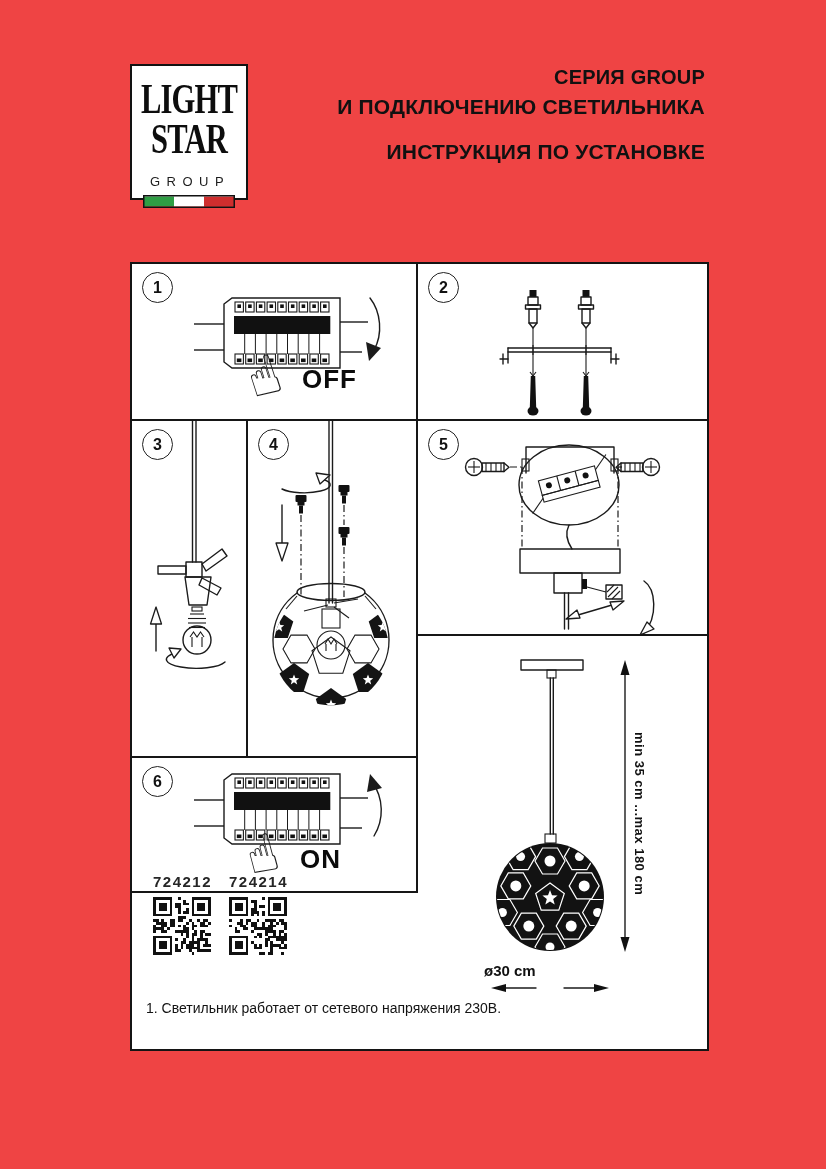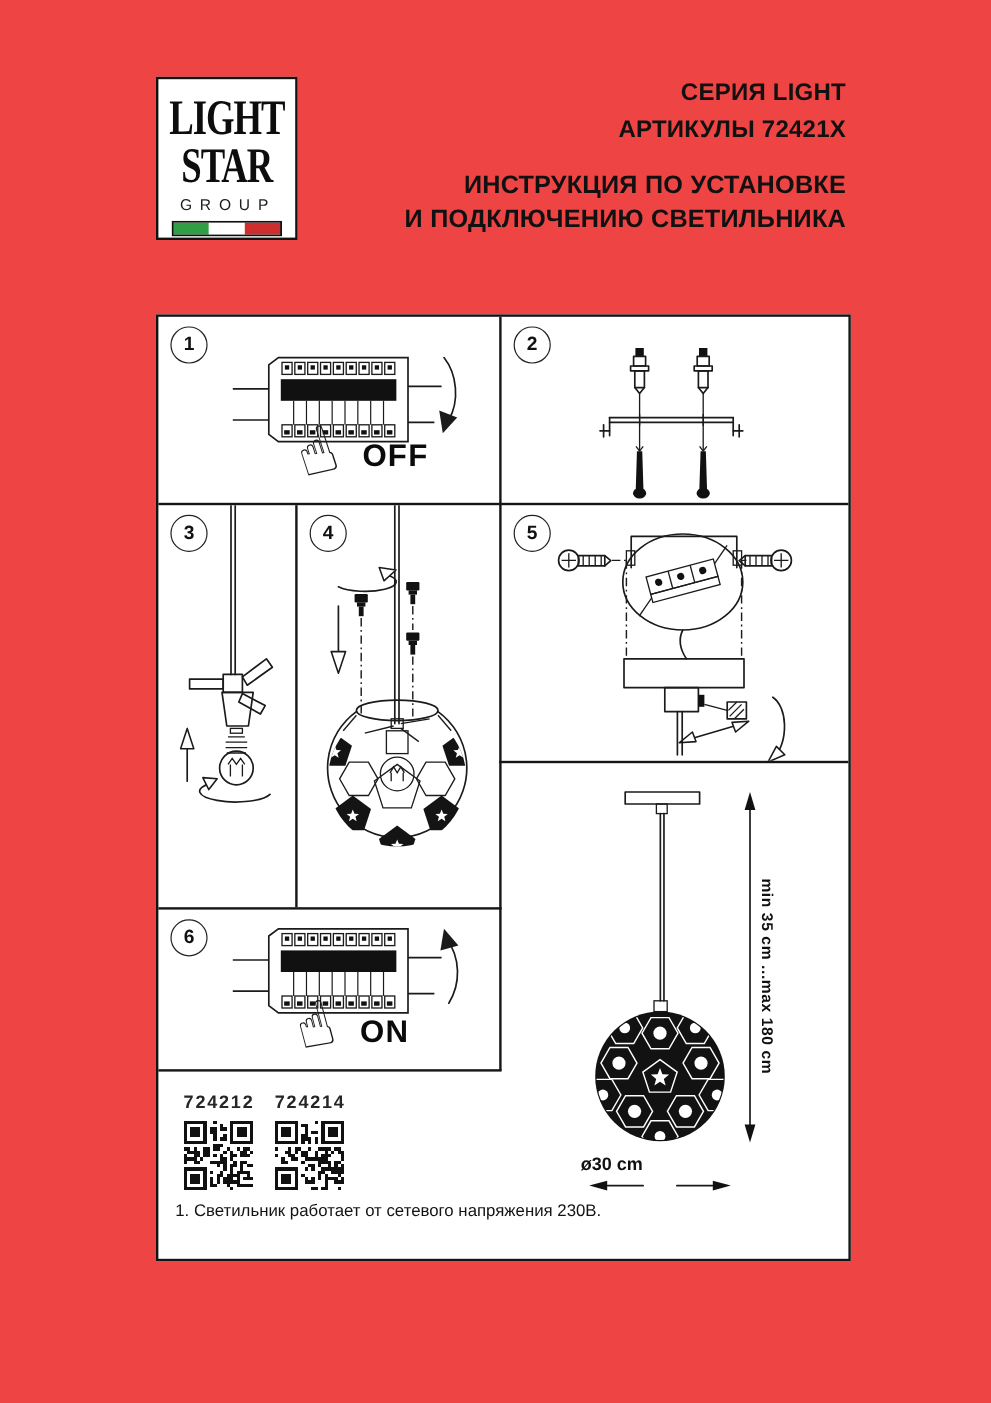--- a/index.html
+++ b/index.html
@@ -3,21 +3,21 @@
 <meta charset="utf-8">
 <style>
   html,body{margin:0;padding:0;background:#fff;}
   #page{position:relative;width:826px;height:1169px;background:#ef4444;overflow:hidden;
         font-family:"Liberation Sans",sans-serif;color:#111;}
   
   .logo-box{position:absolute;left:130px;top:64px;width:118px;height:136px;border:2px solid #121212;
             box-sizing:border-box;text-align:center;padding-top:9px;background:#fff;}
   .logo-word{font-family:"Liberation Serif",serif;font-weight:700;font-size:34px;line-height:40px;
              letter-spacing:-1px;color:#0d0d0d;transform:scale(.9,1.22);transform-origin:center top;}
-  .logo-group{font-size:13px;letter-spacing:6.5px;padding-left:2px;margin-top:8px;color:#1c1c1c;}
+  .logo-group{font-size:13px;letter-spacing:6.5px;padding-left:2px;margin-top:19px;color:#1c1c1c;}
   .logo-flag{margin:6px auto 0;display:block;}
   
   .hdr{position:absolute;right:121px;top:62px;text-align:right;}
   .hdr-small{font-size:20px;font-weight:700;line-height:31px;letter-spacing:.2px;}
   .hdr-title{font-size:21px;font-weight:700;line-height:28px;margin-top:17px;letter-spacing:.2px;}
   
   #grid{position:absolute;left:130px;top:262px;width:575px;height:785px;border:2px solid #141414;
         box-sizing:content-box;background:#fff;}
   .divider{position:absolute;background:#161616;}
   .p{position:absolute;}
@@ -58,24 +58,23 @@
     <div class="logo-group">GROUP</div>
     <svg class="logo-flag" width="92" height="13" viewBox="0 0 92 13">
       <rect x="1" y="1.5" width="30" height="10" fill="#2f9e44"></rect>
       <rect x="31" y="1.5" width="30" height="10" fill="#ffffff"></rect>
       <rect x="61" y="1.5" width="30" height="10" fill="#cf2e2e"></rect>
       <rect x="0.75" y="0.75" width="90.5" height="11.5" fill="none" stroke="#111" stroke-width="1.5"></rect>
     </svg>
   </div>
 
   <div class="hdr">
-    <div class="hdr-small">СЕРИЯ LIGHT</div>
-    <div class="hdr-small">АРТИКУЛЫ 72421X</div>
+    <div class="hdr-small">СЕРИЯ GROUP</div>
+    <div class="hdr-title" style="margin-top:0">И ПОДКЛЮЧЕНИЮ СВЕТИЛЬНИКА</div>
     <div class="hdr-title">ИНСТРУКЦИЯ ПО УСТАНОВКЕ</div>
-    <div class="hdr-title" style="margin-top:0">И ПОДКЛЮЧЕНИЮ СВЕТИЛЬНИКА</div>
   </div>
 
   <div id="grid">
 
     <div class="divider" style="left:284px;top:0;width:2px;height:628px"></div>
     <div class="divider" style="left:0;top:155px;width:575px;height:2px"></div>
     <div class="divider" style="left:284px;top:370px;width:291px;height:2px"></div>
     <div class="divider" style="left:0;top:492px;width:286px;height:2px"></div>
     <div class="divider" style="left:114px;top:157px;width:2px;height:335px"></div>
     <div class="divider" style="left:0;top:627px;width:286px;height:2px"></div>
@@ -473,21 +472,21 @@
           <line class="ln" x1="78" y1="352" x2="118" y2="352"></line>
           <line class="ln" x1="146" y1="352" x2="186" y2="352"></line>
           <polygon points="73,352 88,348 88,356" fill="#111"></polygon>
           <polygon points="191,352 176,348 176,356" fill="#111"></polygon>
         </g>
       </svg>
       <div class="dim-v-label">min 35 cm ...max 180 cm</div>
       <div class="dim-h-label">ø30 cm</div>
     </div>
 
-    <div class="p" style="left:0;top:638px;width:284px;height:200px">
+    <div class="p" style="left:0;top:601px;width:284px;height:200px">
       <span class="code" style="left:21px">724212</span>
       <span class="code" style="left:97px">724214</span>
       <svg class="qr" style="left:21px" width="58" height="58" viewBox="0 0 21 21" shape-rendering="crispEdges">
           <rect x="9" y="0" width="1" height="1" fill="#111"></rect>
           <rect x="11" y="1" width="1" height="1" fill="#111"></rect>
           <rect x="8" y="2" width="1" height="1" fill="#111"></rect>
           <rect x="9" y="2" width="1" height="1" fill="#111"></rect>
           <rect x="11" y="2" width="1" height="1" fill="#111"></rect>
           <rect x="12" y="2" width="1" height="1" fill="#111"></rect>
           <rect x="8" y="3" width="1" height="1" fill="#111"></rect>

